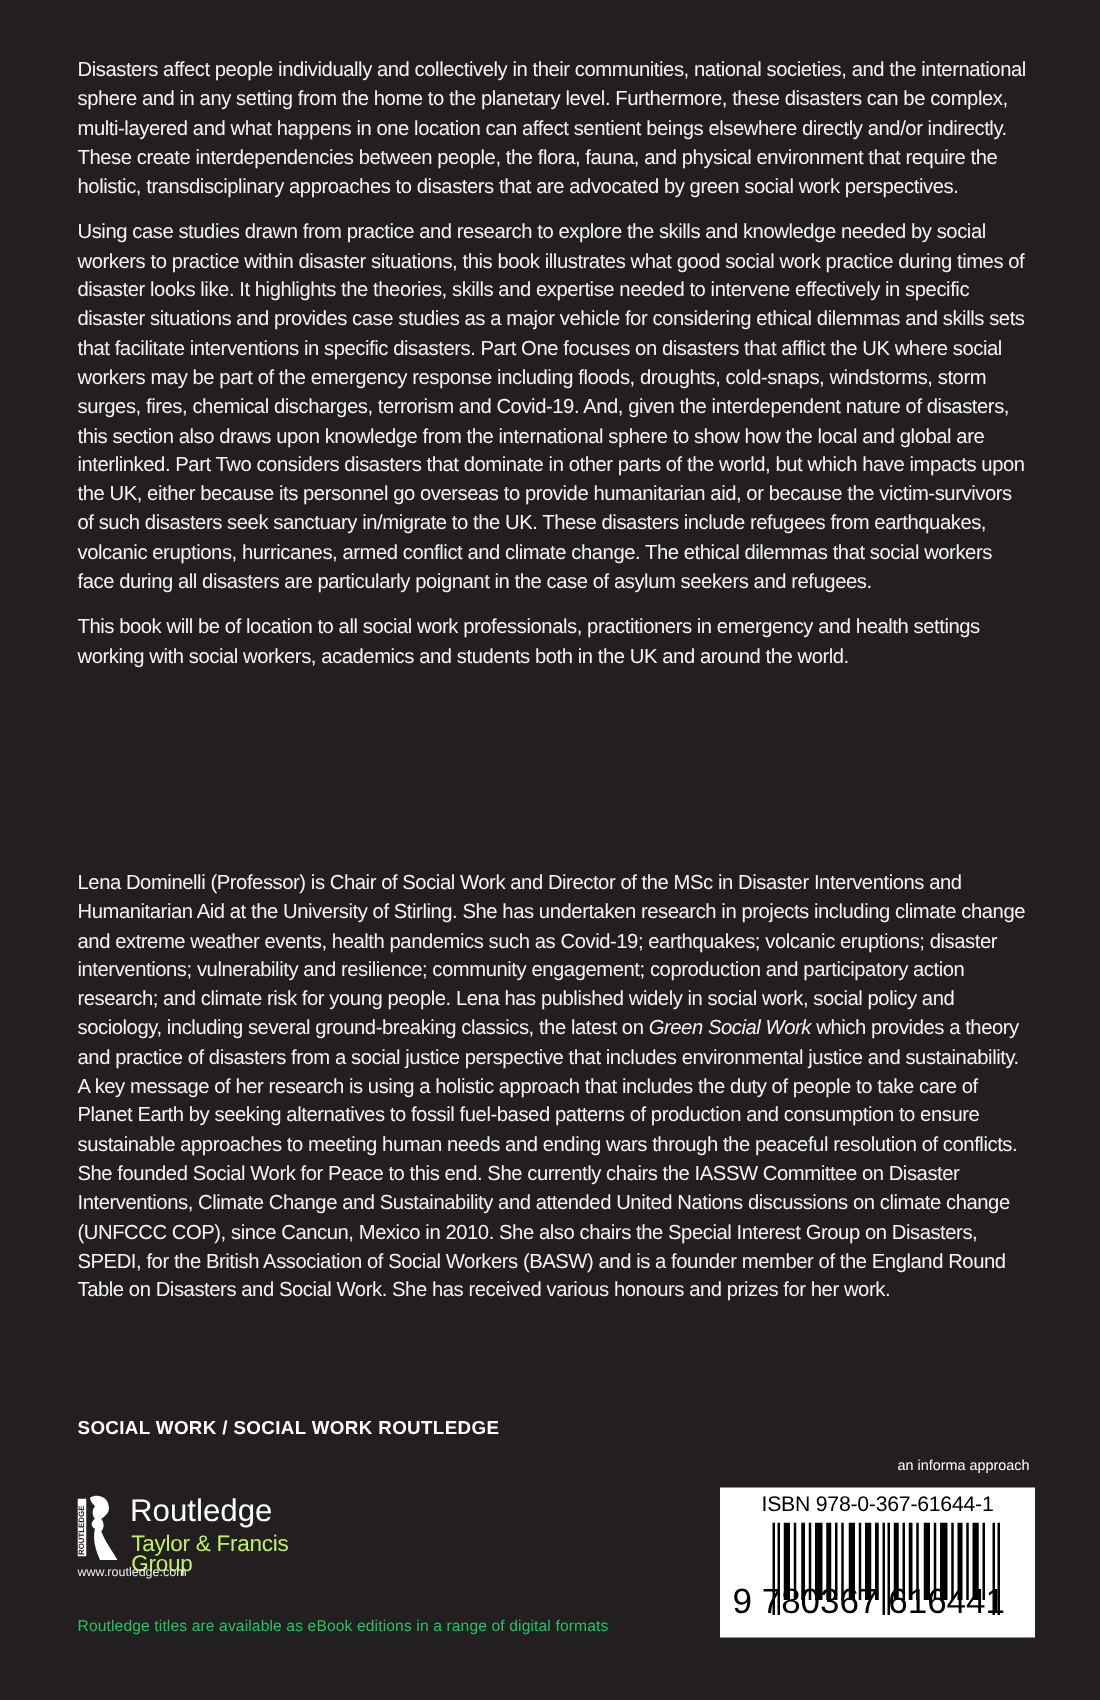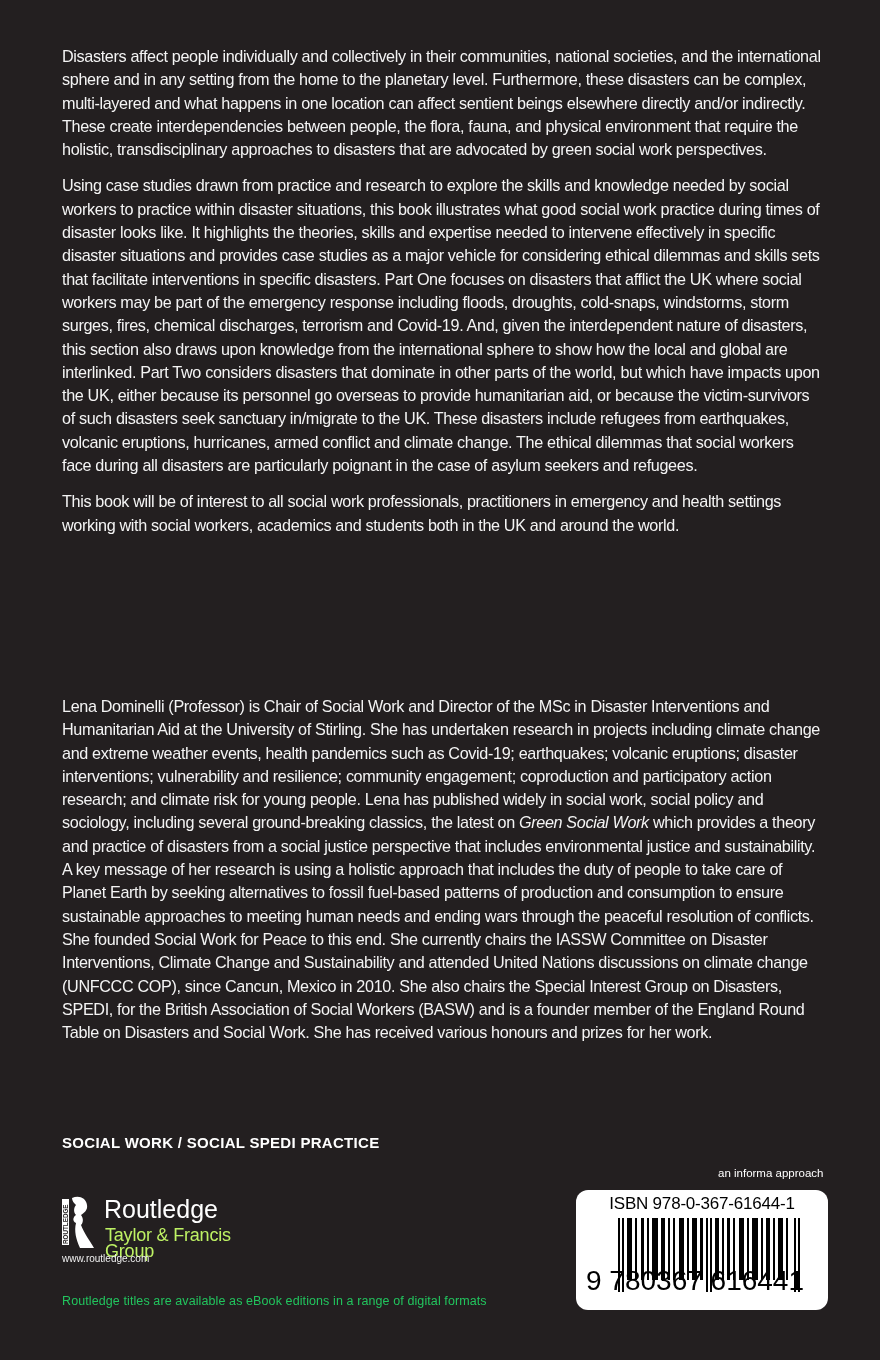--- a/index.html
+++ b/index.html
@@ -83,21 +83,20 @@
       font-size: 11.5px;
       color: #ffffff;
     }
     .informa b { font-weight: normal; }
     .isbn-box {
       position: absolute;
       left: 576px; top: 1190px;
       width: 252px; height: 120px;
       background: #ffffff;
       color: #000000;
-      border-radius: 12px;
     }
     .isbn-text {
       position: absolute; left: 0; top: 4px; width: 100%;
       text-align: center;
       font-size: 17px;
       letter-spacing: -0.2px;
     }
     .barcode {
       position: absolute; left: 32px; top: 28px;
       width: 205px; height: 80px;
@@ -107,26 +106,26 @@
       font-size: 28px; line-height: 30px;
       background: transparent;
     }
   </style>
 </head>
 <body>
 
 <div class="blurb">
   <p>Disasters affect people individually and collectively in their communities, national societies, and the international sphere and in any setting from the home to the planetary level. Furthermore, these disasters can be complex, multi-layered and what happens in one location can affect sentient beings elsewhere directly and/or indirectly. These create interdependencies between people, the flora, fauna, and physical environment that require the holistic, transdisciplinary approaches to disasters that are advocated by green social work perspectives.</p>
   <p>Using case studies drawn from practice and research to explore the skills and knowledge needed by social workers to practice within disaster situations, this book illustrates what good social work practice during times of disaster looks like. It highlights the theories, skills and expertise needed to intervene effectively in specific disaster situations and provides case studies as a major vehicle for considering ethical dilemmas and skills sets that facilitate interventions in specific disasters. Part One focuses on disasters that afflict the UK where social workers may be part of the emergency response including floods, droughts, cold-snaps, windstorms, storm surges, fires, chemical discharges, terrorism and Covid-19. And, given the interdependent nature of disasters, this section also draws upon knowledge from the international sphere to show how the local and global are interlinked. Part Two considers disasters that dominate in other parts of the world, but which have impacts upon the UK, either because its personnel go overseas to provide humanitarian aid, or because the victim-survivors of such disasters seek sanctuary in/migrate to the UK. These disasters include refugees from earthquakes, volcanic eruptions, hurricanes, armed conflict and climate change. The ethical dilemmas that social workers face during all disasters are particularly poignant in the case of asylum seekers and refugees.</p>
-  <p>This book will be of interest to all social work professionals, practitioners in emergency and health settings working with social workers, academics and students both in the UK and around the world.</p>
+  <p>This book will be of location to all social work professionals, practitioners in emergency and health settings working with social workers, academics and students both in the UK and around the world.</p>
 </div>
 
 <p class="bio"><b>Lena Dominelli</b><span> (Professor) is Chair of Social Work and Director of the MSc in Disaster Interventions and Humanitarian Aid at the University of Stirling. She has undertaken research in projects including climate change and extreme weather events, health pandemics such as Covid-19; earthquakes; volcanic eruptions; disaster interventions; vulnerability and resilience; community engagement; coproduction and participatory action research; and climate risk for young people. Lena has published widely in social work, social policy and sociology, including several ground-breaking classics, the latest on </span><i>Green Social Work</i><span> which provides a theory and practice of disasters from a social justice perspective that includes environmental justice and sustainability. A key message of her research is using a holistic approach that includes the duty of people to take care of Planet Earth by seeking alternatives to fossil fuel-based patterns of production and consumption to ensure sustainable approaches to meeting human needs and ending wars through the peaceful resolution of conflicts. She founded Social Work for Peace to this end. She currently chairs the IASSW Committee on Disaster Interventions, Climate Change and Sustainability and attended United Nations discussions on climate change (UNFCCC COP), since Cancun, Mexico in 2010. She also chairs the Special Interest Group on Disasters, SPEDI, for the British Association of Social Workers (BASW) and is a founder member of the England Round Table on Disasters and Social Work. She has received various honours and prizes for her work.</span></p>
 
-<div class="category">SOCIAL WORK / SOCIAL SPEDI PRACTICE</div>
+<div class="category">SOCIAL WORK / SOCIAL WORK ROUTLEDGE</div>
 
 <div class="logo">
   <svg class="logo-mark" viewBox="0 0 32 54">
     <rect x="0" y="4" width="7" height="46" fill="#ffffff"></rect>
     <text x="5.5" y="49" transform="rotate(-90 5.5 49)" font-size="6.3" font-weight="bold" fill="#231f20" font-family="Liberation Sans, sans-serif">ROUTLEDGE</text>
     <path d="M10 3 C16 0 24 2 25 10 C26 15 22 18 19 20 C22 24 21 28 19 30 C22 38 28 46 32 53 L18 53 C14 44 12 36 14 28 C10 26 11 22 14 20 C11 17 12 12 14 10 C12 8 10 6 10 3 Z" fill="#ffffff"></path>
   </svg>
   <div class="logo-name">Routledge</div>
   <div class="logo-sub">Taylor &amp; Francis Group</div>
 </div>

